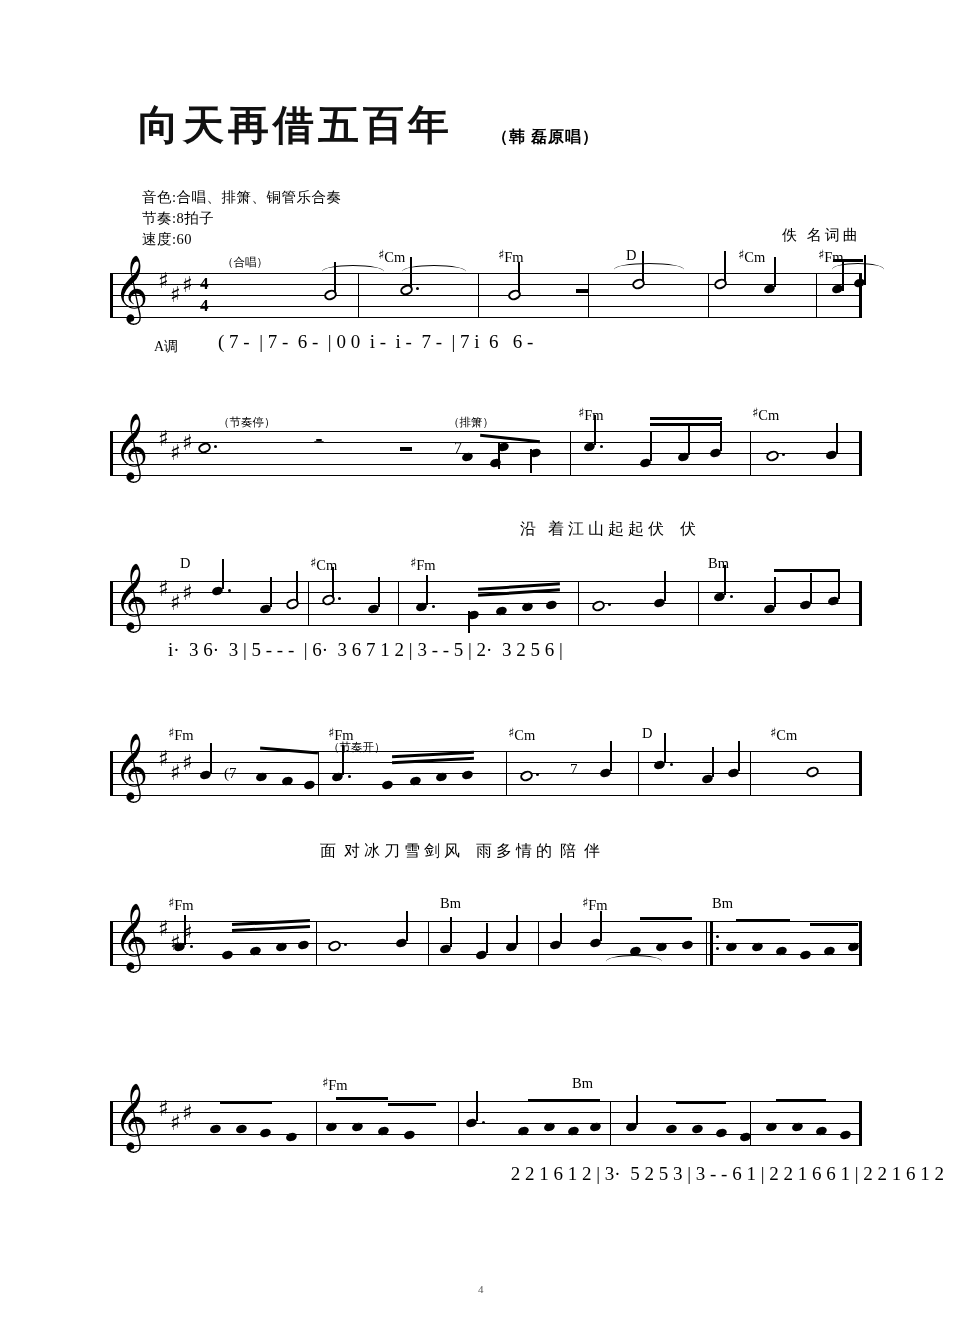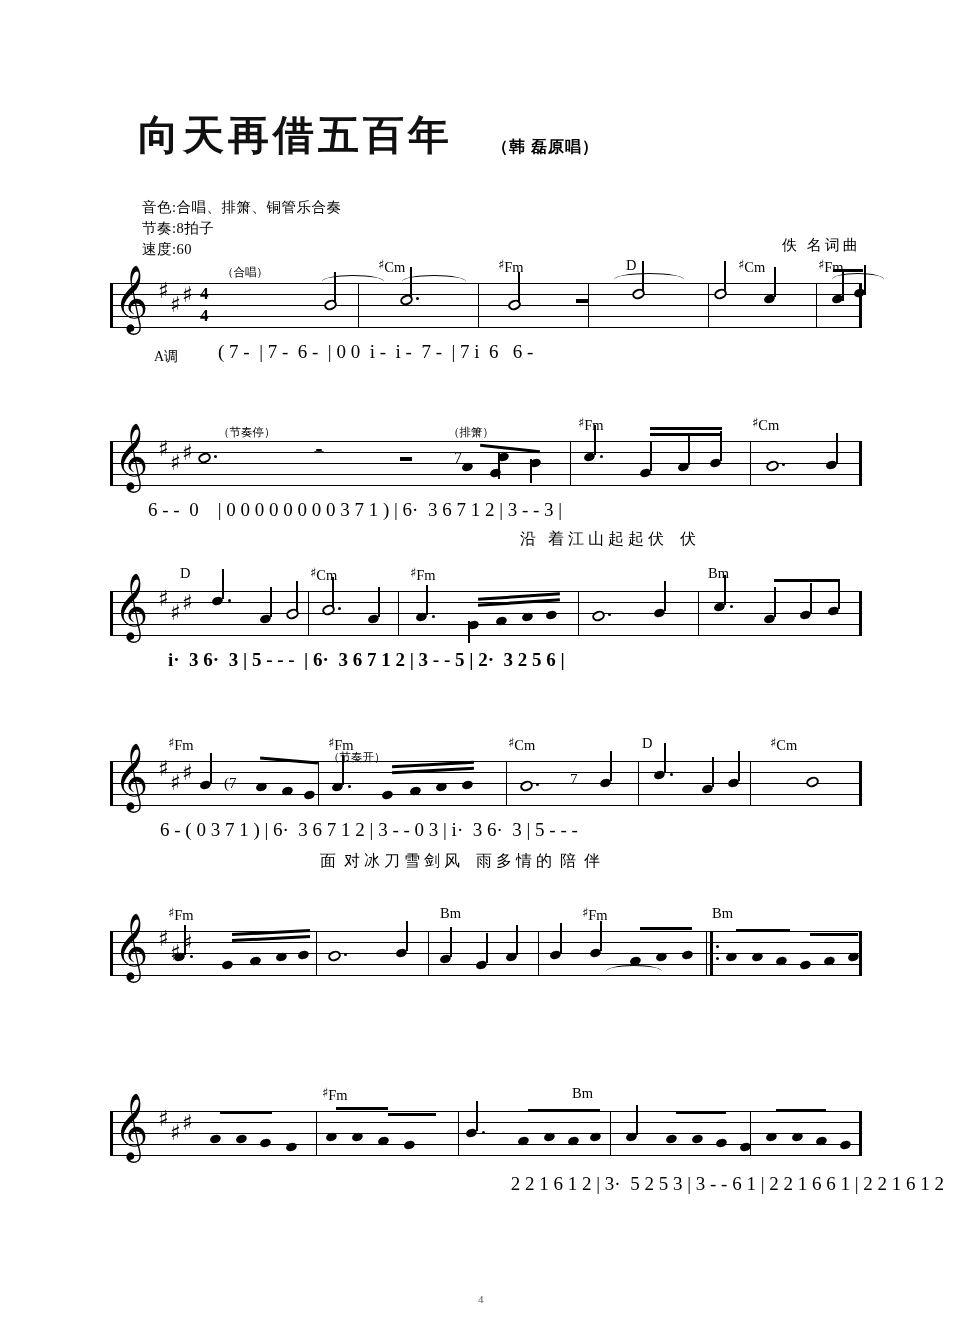--- a/index.html
+++ b/index.html
@@ -10,21 +10,21 @@
   body {
     width: 972px;
     height: 1317px;
     position: relative;
     font-family: "Liberation Serif", serif;
     color: #000;
     overflow: hidden;
   }
   .sheet {
     position: absolute;
-    left: 0; top: 13px;
+    left: 0; top: 3px;
     width: 972px;
     height: 961px;
   }
 
   
   .title {
     position: absolute;
     left: 138px;
     top: 95px;
     font-family: "Liberation Serif", serif;
@@ -353,21 +353,20 @@
     <div class="stem" style="left:610px; top:-10px;"></div>
     <div class="beam" style="left:540px; top:-14px; width:72px;"></div>
     <div class="beam" style="left:540px; top:-8px; width:72px;"></div>
 
     <div class="nh open" style="left:656px; top:20px;"></div>
     <div class="dot" style="left:672px; top:22px;"></div>
     <div class="nh" style="left:716px; top:20px;"></div>
     <div class="stem" style="left:726px; top:-8px;"></div>
   </div>
 
-  <div class="jianpu" style="top:486px; left:148px;">6 - -  0    | 0 0 0 0 0 0 0 0 3 7 1 ) | 6·  3 6 7 1 2 | 3 - - 3 |</div>
   <div class="lyrics" style="top:516px; left:520px;">沿   着 江 山 起 起 伏    伏</div>
 
   <div class="system" style="top:578px;">
     <div class="staff">
       <div class="line"></div>
         <div class="line"></div>
         <div class="line"></div>
         <div class="line"></div>
         <div class="line"></div>
     </div>
@@ -423,21 +422,21 @@
     <div class="dot" style="left:620px; top:14px;"></div>
     <div class="nh" style="left:654px; top:24px;"></div>
     <div class="stem" style="left:664px; top:-4px;"></div>
     <div class="nh" style="left:690px; top:20px;"></div>
     <div class="stem" style="left:700px; top:-8px;"></div>
     <div class="nh" style="left:718px; top:16px;"></div>
     <div class="stem" style="left:728px; top:-12px;"></div>
     <div class="beam" style="left:664px; top:-12px; width:66px;"></div>
   </div>
 
-  <div class="jianpu" style="top:636px; left:168px;font-weight:bold;">i·  3 6·  3 | 5 - - -  | 6·  3 6 7 1 2 | 3 - - 5 | 2·  3 2 5 6 |</div>
+  <div class="jianpu" style="top:636px; left:168px;">i·  3 6·  3 | 5 - - -  | 6·  3 6 7 1 2 | 3 - - 5 | 2·  3 2 5 6 |</div>
 
   <div class="system" style="top:748px;">
     <div class="staff">
       <div class="line"></div>
         <div class="line"></div>
         <div class="line"></div>
         <div class="line"></div>
         <div class="line"></div>
     </div>
     <div class="barline start"></div>
@@ -487,21 +486,20 @@
     <div class="stem" style="left:554px; top:-18px;"></div>
     <div class="dot" style="left:560px; top:12px;"></div>
     <div class="nh" style="left:592px; top:24px;"></div>
     <div class="stem" style="left:602px; top:-4px;"></div>
     <div class="nh" style="left:618px; top:18px;"></div>
     <div class="stem" style="left:628px; top:-10px;"></div>
 
     <div class="nh open" style="left:696px; top:16px;"></div>
   </div>
 
-  <div class="jianpu" style="top:806px; left:160px;">6 - ( 0 3 7 1 ) | 6·  3 6 7 1 2 | 3 - - 0 3 | i·  3 6·  3 | 5 - - -</div>
   <div class="lyrics" style="top:838px; left:320px;">面  对 冰 刀 雪 剑 风    雨 多 情 的  陪  伴</div>
 
   <div class="system" style="top:918px;">
     <div class="staff">
       <div class="line"></div>
         <div class="line"></div>
         <div class="line"></div>
         <div class="line"></div>
         <div class="line"></div>
     </div>

